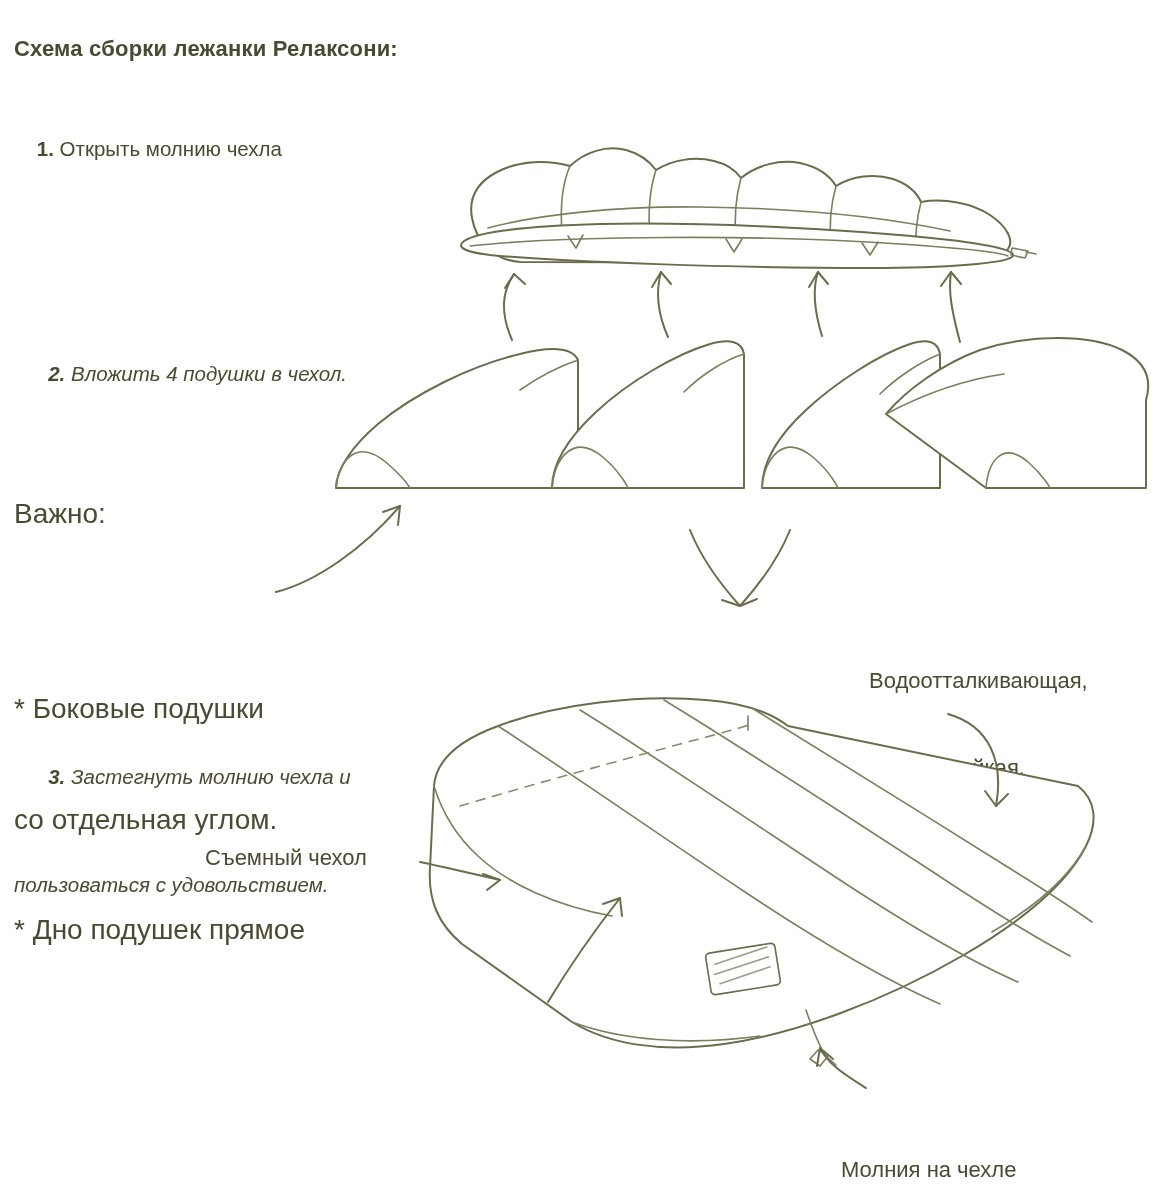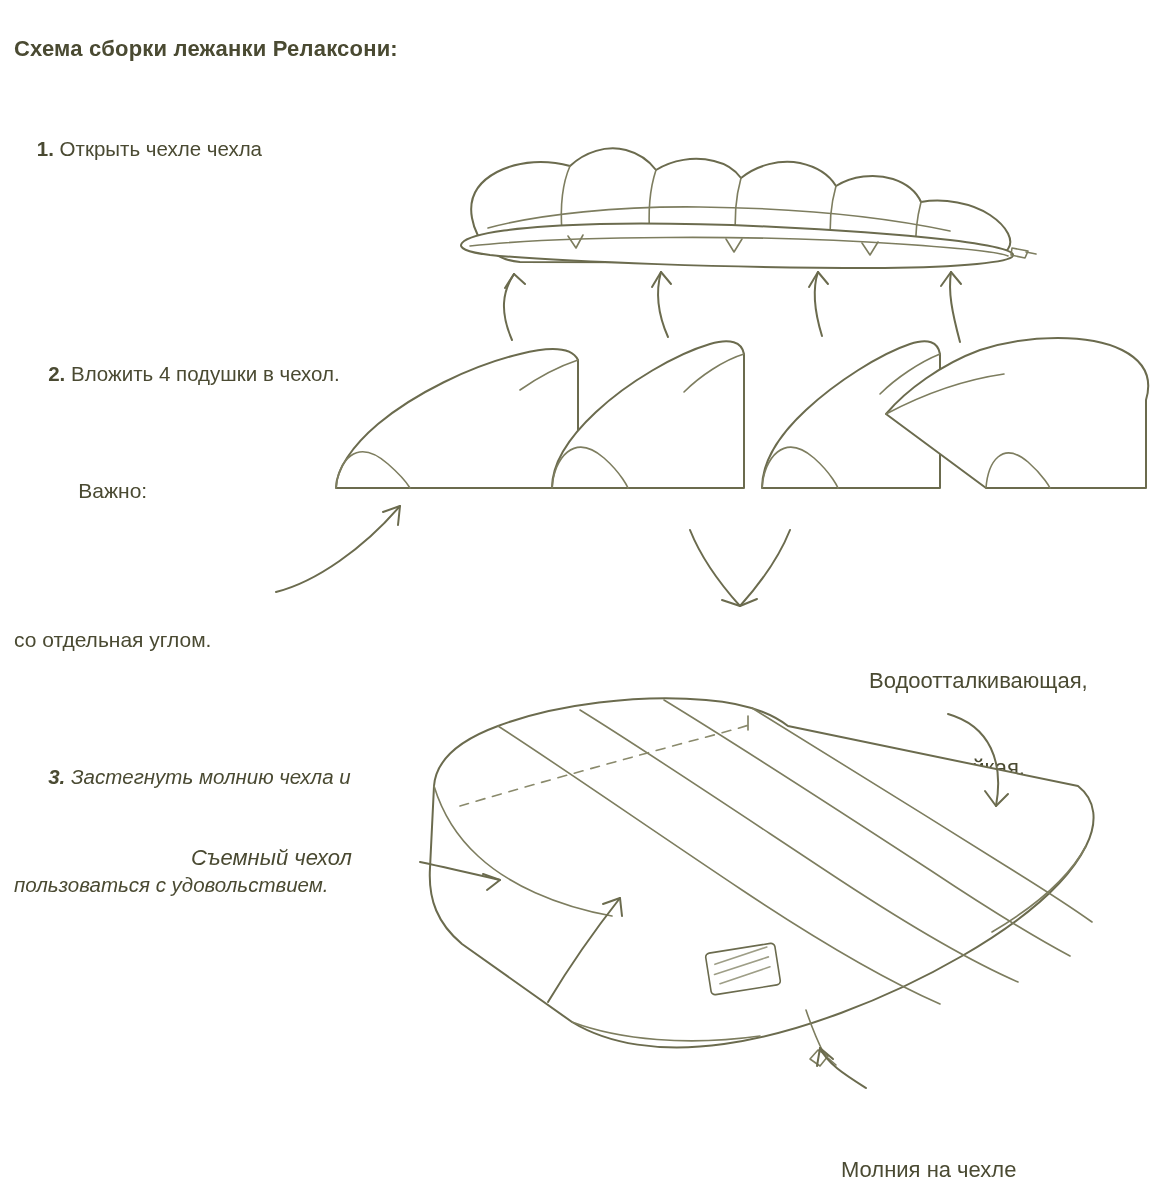--- a/index.html
+++ b/index.html
@@ -32,22 +32,21 @@
     font-weight: bold;
     letter-spacing: 0.2px;
   }
   .step {
     font-size: 20.5px;
   }
   .step b {
     font-weight: bold;
   }
   .note {
-    font-size: 21px;
-    text-align: center;
+    font-size: 28px;
   }
   .callout {
     font-size: 22px;
   }
   svg.art {
     position: absolute;
     left: 0; top: 0;
     width: 1156px;
     height: 1200px;
     pointer-events: none;
@@ -83,49 +82,51 @@
   }
 </style>
 </head>
 <body>
 
 <div id="stage">
 
   <div class="txt title" style="left:14px; top:34px;">Схема сборки лежанки Релаксони:</div>
 
   <div class="txt step" style="left:14px; top:108px;">
-    <b>1.</b><span> </span><span>Открыть чехле чехла</span>
-  </div>
-
-  <div class="txt step" style="left:14px; top:279px;">
+    <b>1.</b><span> </span><span>Открыть молнию чехла</span>
+  </div>
+
+  <div class="txt step" style="left:14px; top:279px;font-style:italic;">
     <div style="position:relative;">
       <b>2.</b><span> </span><span>Вложить 4 подушки в чехол.</span>
     </div>
   </div>
 
   <div class="txt note" style="left:14px; top:422px;">
     <div>Важно:</div>
     <div style="height:10px;"></div>
+    <div>* Боковые подушки</div>
     <div>со отдельная углом.</div>
+    <div>* Дно подушек прямое</div>
   </div>
 
   <div class="txt step" style="left:14px; top:682px;font-style:italic;">
     <div>
       <b>3.</b><span> </span><span>Застегнуть молнию чехла и</span>
     </div>
     <div>пользоваться с удовольствием.</div>
   </div>
 
   <div class="txt callout" style="left:869px; top:608px;">
     <div>Водоотталкивающая,</div>
     <div>износостойкая,</div>
     <div>мягкая ткань</div>
   </div>
 
-  <div class="txt callout" style="left:191px; top:843px;font-style:italic;">Съемный чехол</div>
+  <div class="txt callout" style="left:205px; top:843px;">Съемный чехол</div>
 
   <div class="txt callout" style="left:305px; top:1005px;">
     
     
   </div>
 
   <div class="txt callout" style="left:841px; top:1097px;">
     <div>Молния на чехле</div>
     
   </div>

